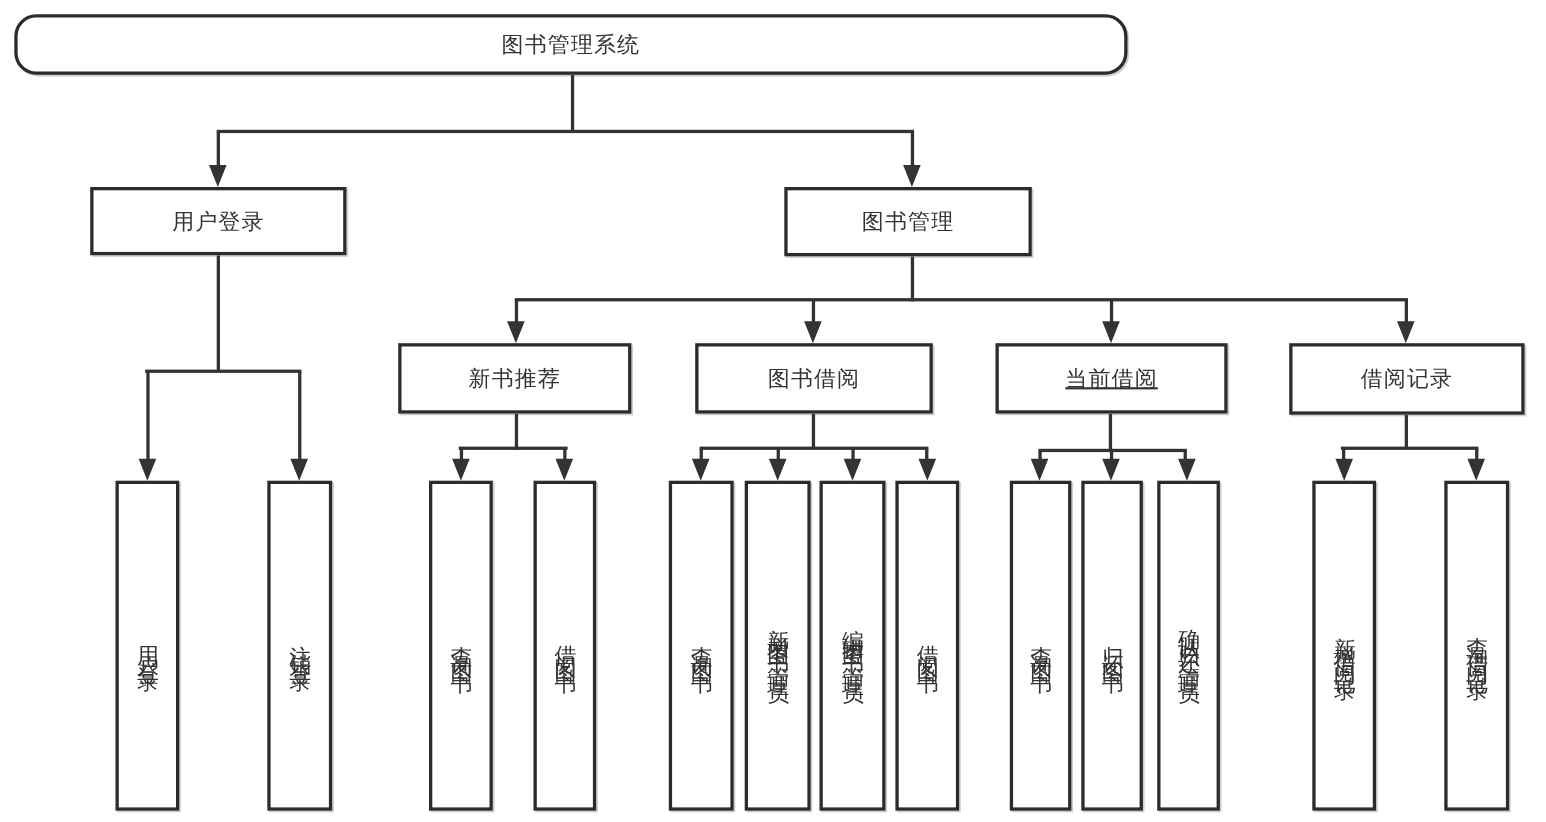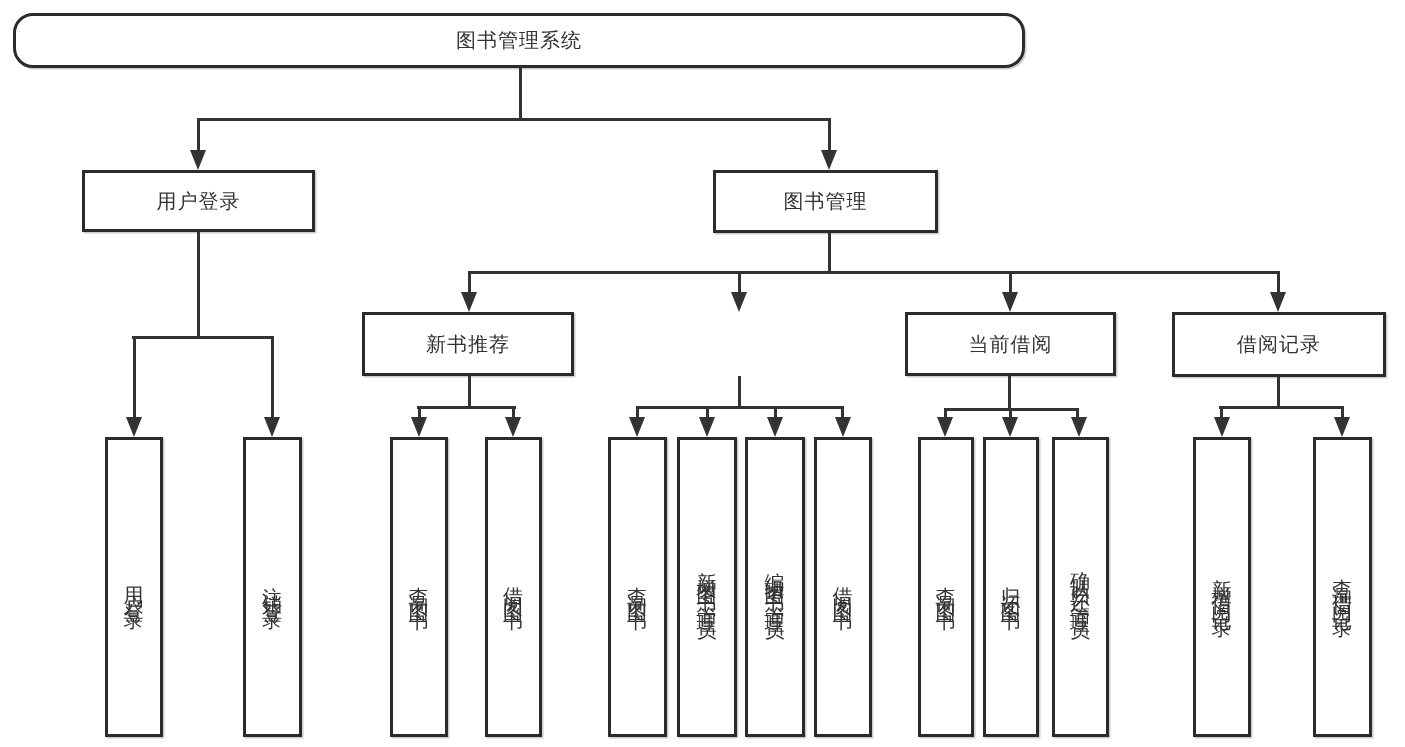--- a/index.html
+++ b/index.html
@@ -118,21 +118,24 @@
   <div class="vline" style="left:1009px;top:273px;height:20px;"></div>
   <div class="vline" style="left:1277px;top:273px;height:20px;"></div>
   <div class="arrow" style="left:461px;top:292px;"></div>
   <div class="arrow" style="left:731px;top:292px;"></div>
   <div class="arrow" style="left:1002px;top:292px;"></div>
   <div class="arrow" style="left:1270px;top:292px;"></div>
 
   <div class="box" style="left:362px;top:312px;width:212px;height:64px;">
     <span>新书推荐</span>
   </div>
-  <div class="box" style="left:905px;top:312px;width:211px;height:64px;">
+  <div class="box" style="left:632px;top:312px;width:216px;height:64px;">
+    <span>图书借阅</span>
+  </div>
+  <div class="box" style="left:905px;top:312px;width:211px;height:64px;text-decoration:underline;">
     <span>当前借阅</span>
   </div>
   <div class="box" style="left:1172px;top:312px;width:214px;height:65px;">
     <span>借阅记录</span>
   </div>
 
   <div class="vline" style="left:468px;top:376px;height:33px;"></div>
   <div class="hline" style="left:417px;top:406px;width:99px;"></div>
   <div class="vline" style="left:418px;top:408px;height:11px;"></div>
   <div class="vline" style="left:512px;top:408px;height:11px;"></div>

